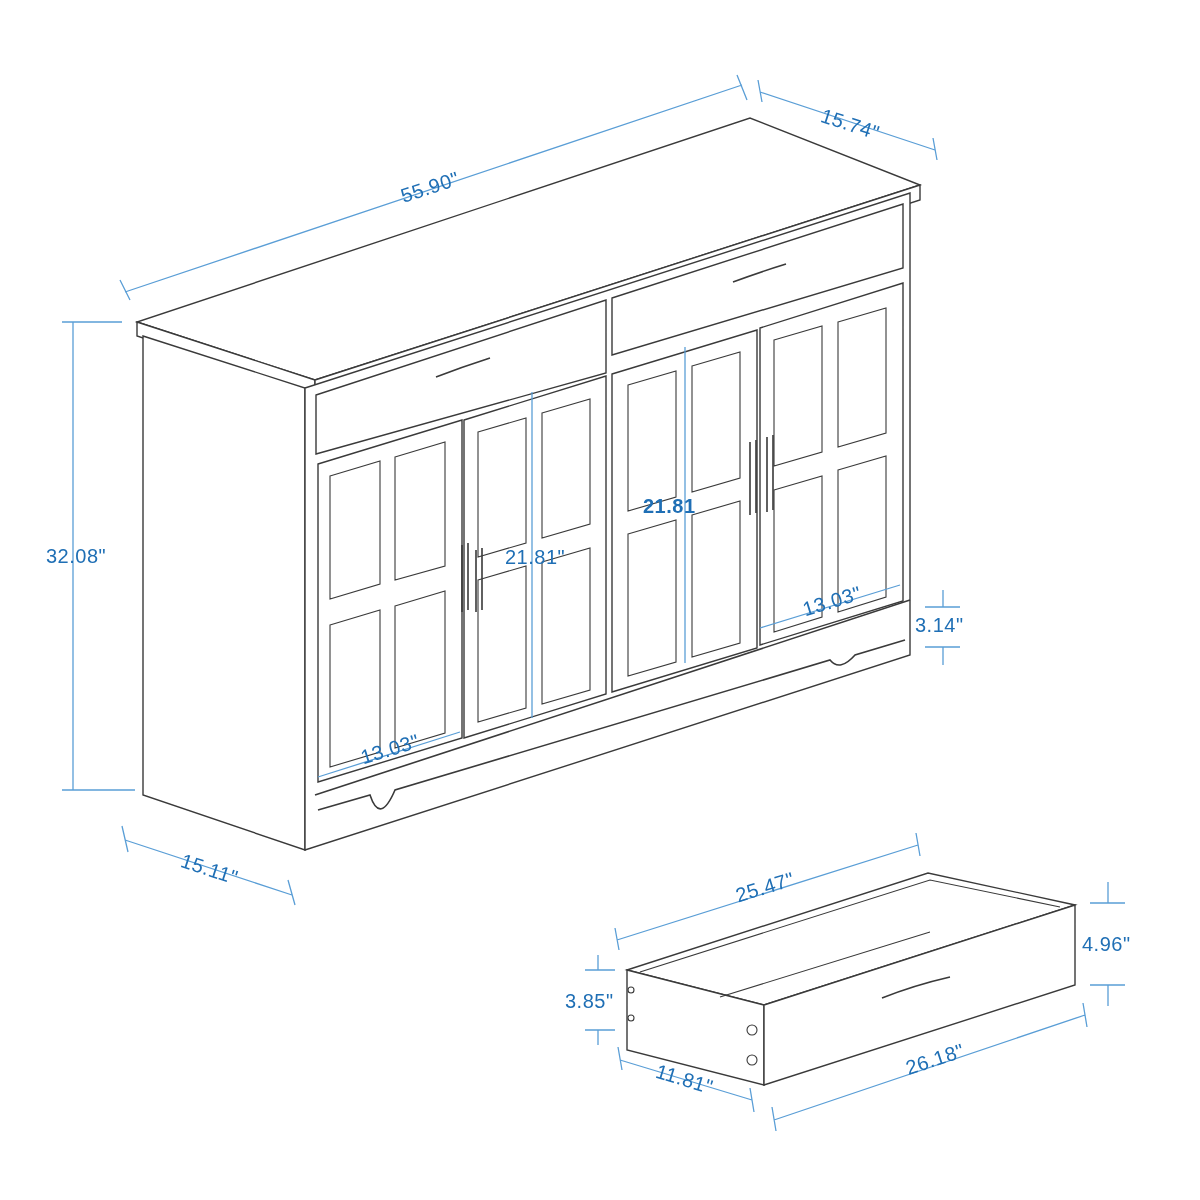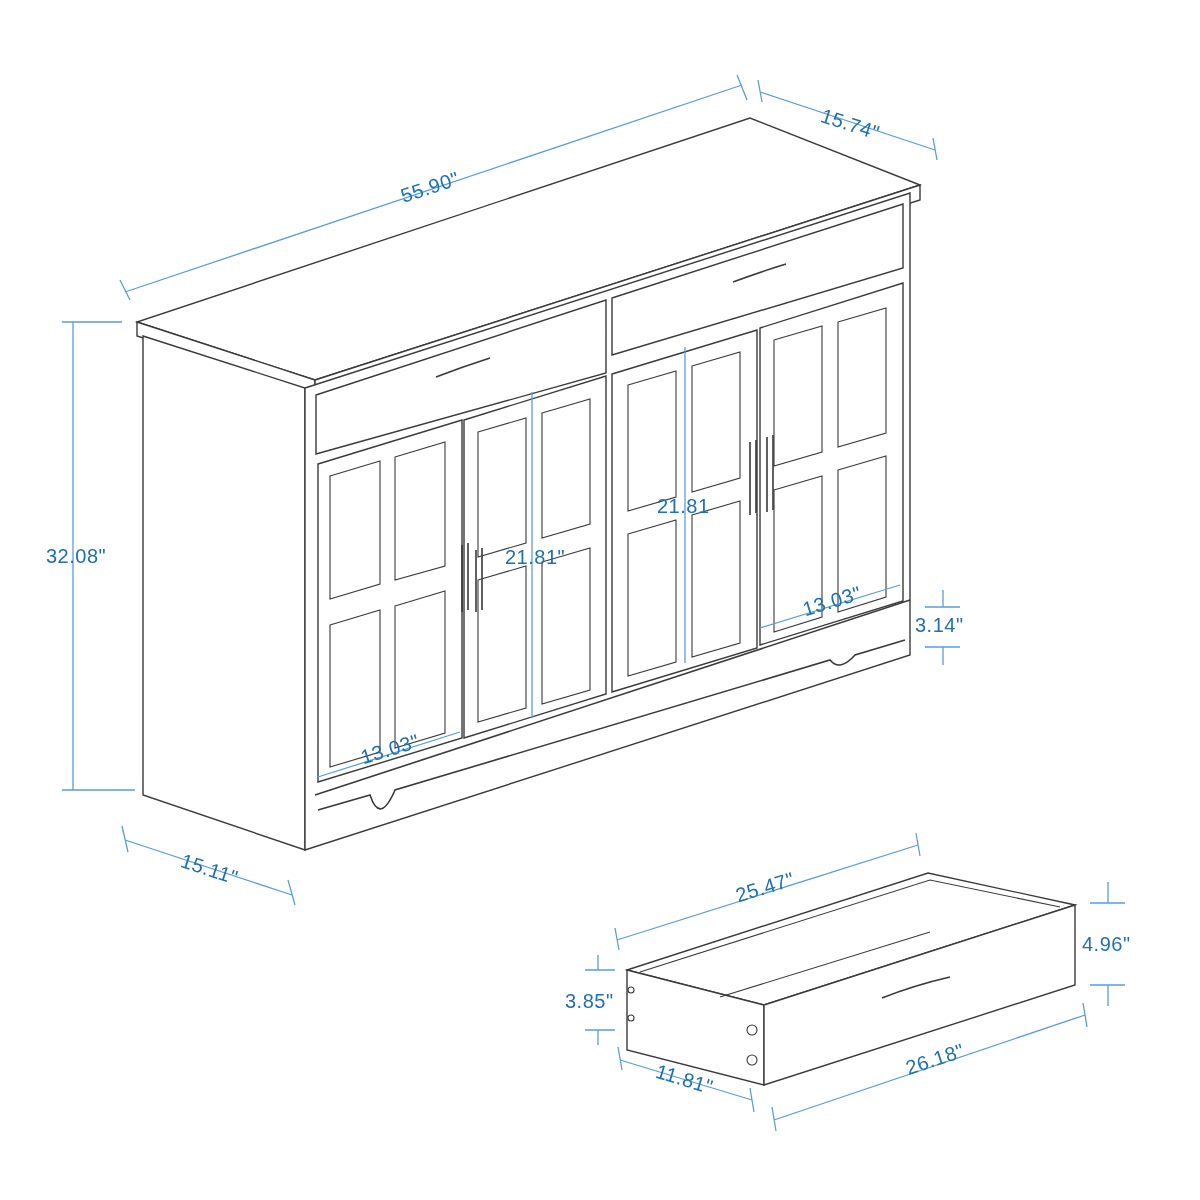--- a/index.html
+++ b/index.html
@@ -81,21 +81,21 @@
     <path class="dim" d="M620,1060 L752,1100 M618,1047 L622,1070 M750,1088 L754,1112"></path>
     <path class="dim" d="M774,1120 L1085,1015 M772,1107 L776,1131 M1083,1003 L1087,1027"></path>
   </g>
 </svg>
 
 <div class="label" style="left:400px;top:176px;transform:rotate(-18deg);">55.90"</div>
 <div class="label" style="left:820px;top:113px;transform:rotate(18deg);">15.74"</div>
 <div class="label" style="left:46px;top:545px;">32.08"</div>
 <div class="label" style="left:180px;top:858px;transform:rotate(18deg);">15.11"</div>
 <div class="label" style="left:505px;top:546px;">21.81"</div>
-<div class="label" style="left:657px;top:495px;">21.81</div>
+<div class="label" style="left:643px;top:495px;font-weight:bold;">21.81</div>
 <div class="label" style="left:360px;top:738px;transform:rotate(-17deg);">13.03"</div>
 <div class="label" style="left:802px;top:590px;transform:rotate(-17deg);">13.03"</div>
 <div class="label" style="left:915px;top:614px;">3.14"</div>
 <div class="label" style="left:735px;top:876px;transform:rotate(-17deg);">25.47"</div>
 <div class="label" style="left:1082px;top:933px;">4.96"</div>
 <div class="label" style="left:565px;top:990px;">3.85"</div>
 <div class="label" style="left:655px;top:1068px;transform:rotate(17deg);">11.81"</div>
 <div class="label" style="left:905px;top:1048px;transform:rotate(-18deg);">26.18"</div>
 
 </body></html>

